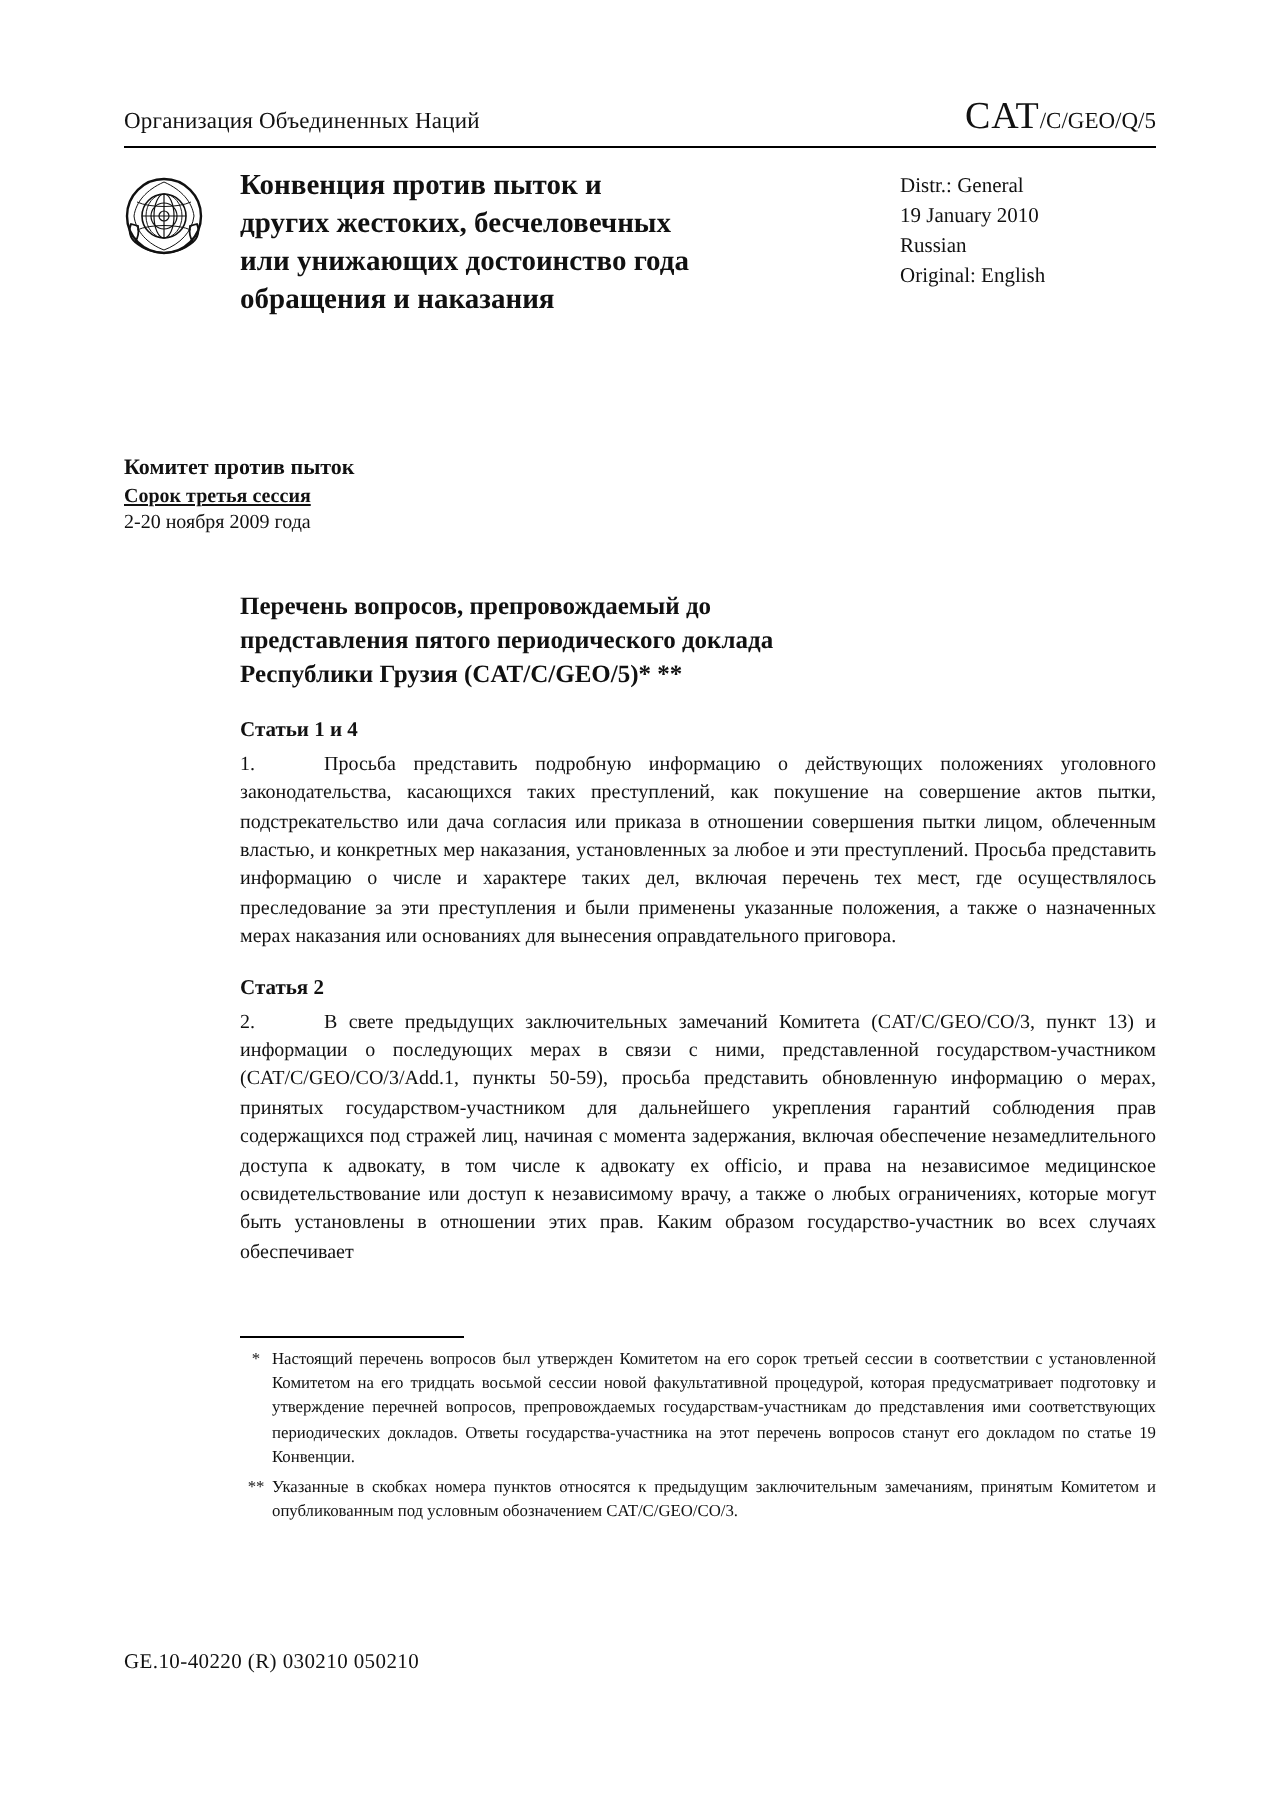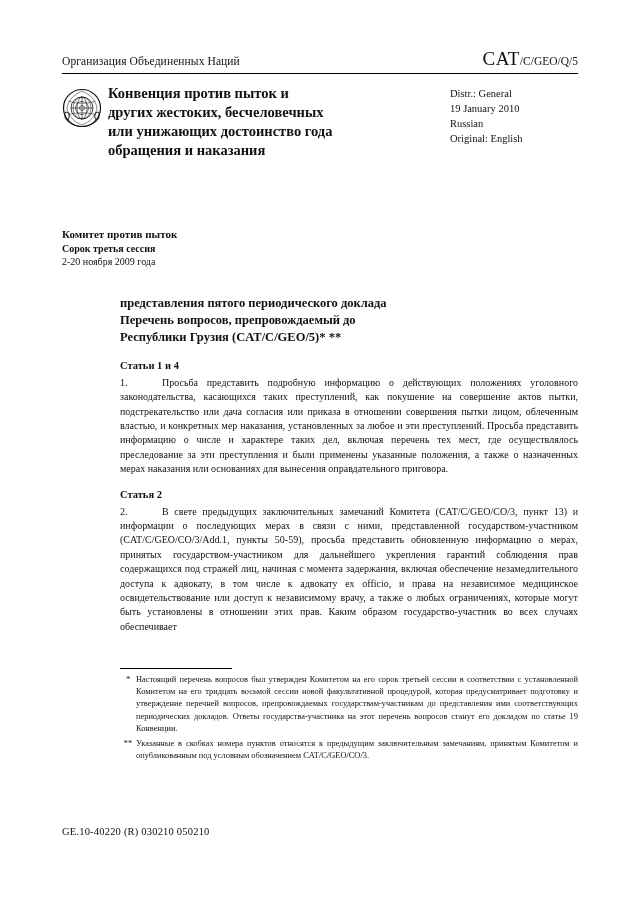--- a/index.html
+++ b/index.html
@@ -69,20 +69,21 @@
   .emblem svg {
     display: block;
   }
   .conv-title {
     flex: 1 1 auto;
     font-size: 14.5px;
     font-weight: bold;
     line-height: 1.32;
     color: #111;
     padding-right: 10px;
+    margin-left: 12px;
   }
   .distr {
     flex: 0 0 128px;
     font-size: 10.5px;
     line-height: 1.42;
     color: #111;
     padding-top: 3px;
   }
 
   
@@ -92,20 +93,21 @@
     line-height: 1.38;
     color: #111;
   }
   .committee .c-line1 {
     font-weight: bold;
     font-size: 11px;
   }
   .committee .c-line2 {
     font-weight: bold;
     font-size: 10px;
+    text-decoration: underline;
   }
   .committee .c-line3 {
     font-size: 10px;
   }
 
   
   .body-area {
     margin-top: 26px;
     margin-left: 58px;
     width: 458px;
@@ -228,22 +230,22 @@
 
     <div class="committee">
       <div class="c-line1">Комитет против пыток</div>
       <div class="c-line2">Сорок третья сессия</div>
       <div class="c-line3">2-20 ноября 2009 года</div>
     </div>
 
     <div class="body-area">
 
       <div class="doc-title">
+        <div>Перечень вопросов, препровождаемый до</div>
         <div>представления пятого периодического доклада</div>
-        <div>Перечень вопросов, препровождаемый до</div>
         <div>Республики Грузия (CAT/C/GEO/5)* **</div>
       </div>
 
       <div class="section-head">Статьи 1 и 4</div>
       <div class="para">
         <span class="num">1.</span><span>Просьба представить подробную информацию о действующих положениях уголовного законодательства, касающихся таких преступлений, как покушение на совершение актов пытки, подстрекательство или дача согласия или приказа в отношении совершения пытки лицом, облеченным властью, и конкретных мер наказания, установленных за любое и эти преступлений. Просьба представить информацию о числе и характере таких дел, включая перечень тех мест, где осуществлялось преследование за эти преступления и были применены указанные положения, а также о назначенных мерах наказания или основаниях для вынесения оправдательного приговора.</span>
       </div>
 
       <div class="section-head">Статья 2</div>
       <div class="para">

